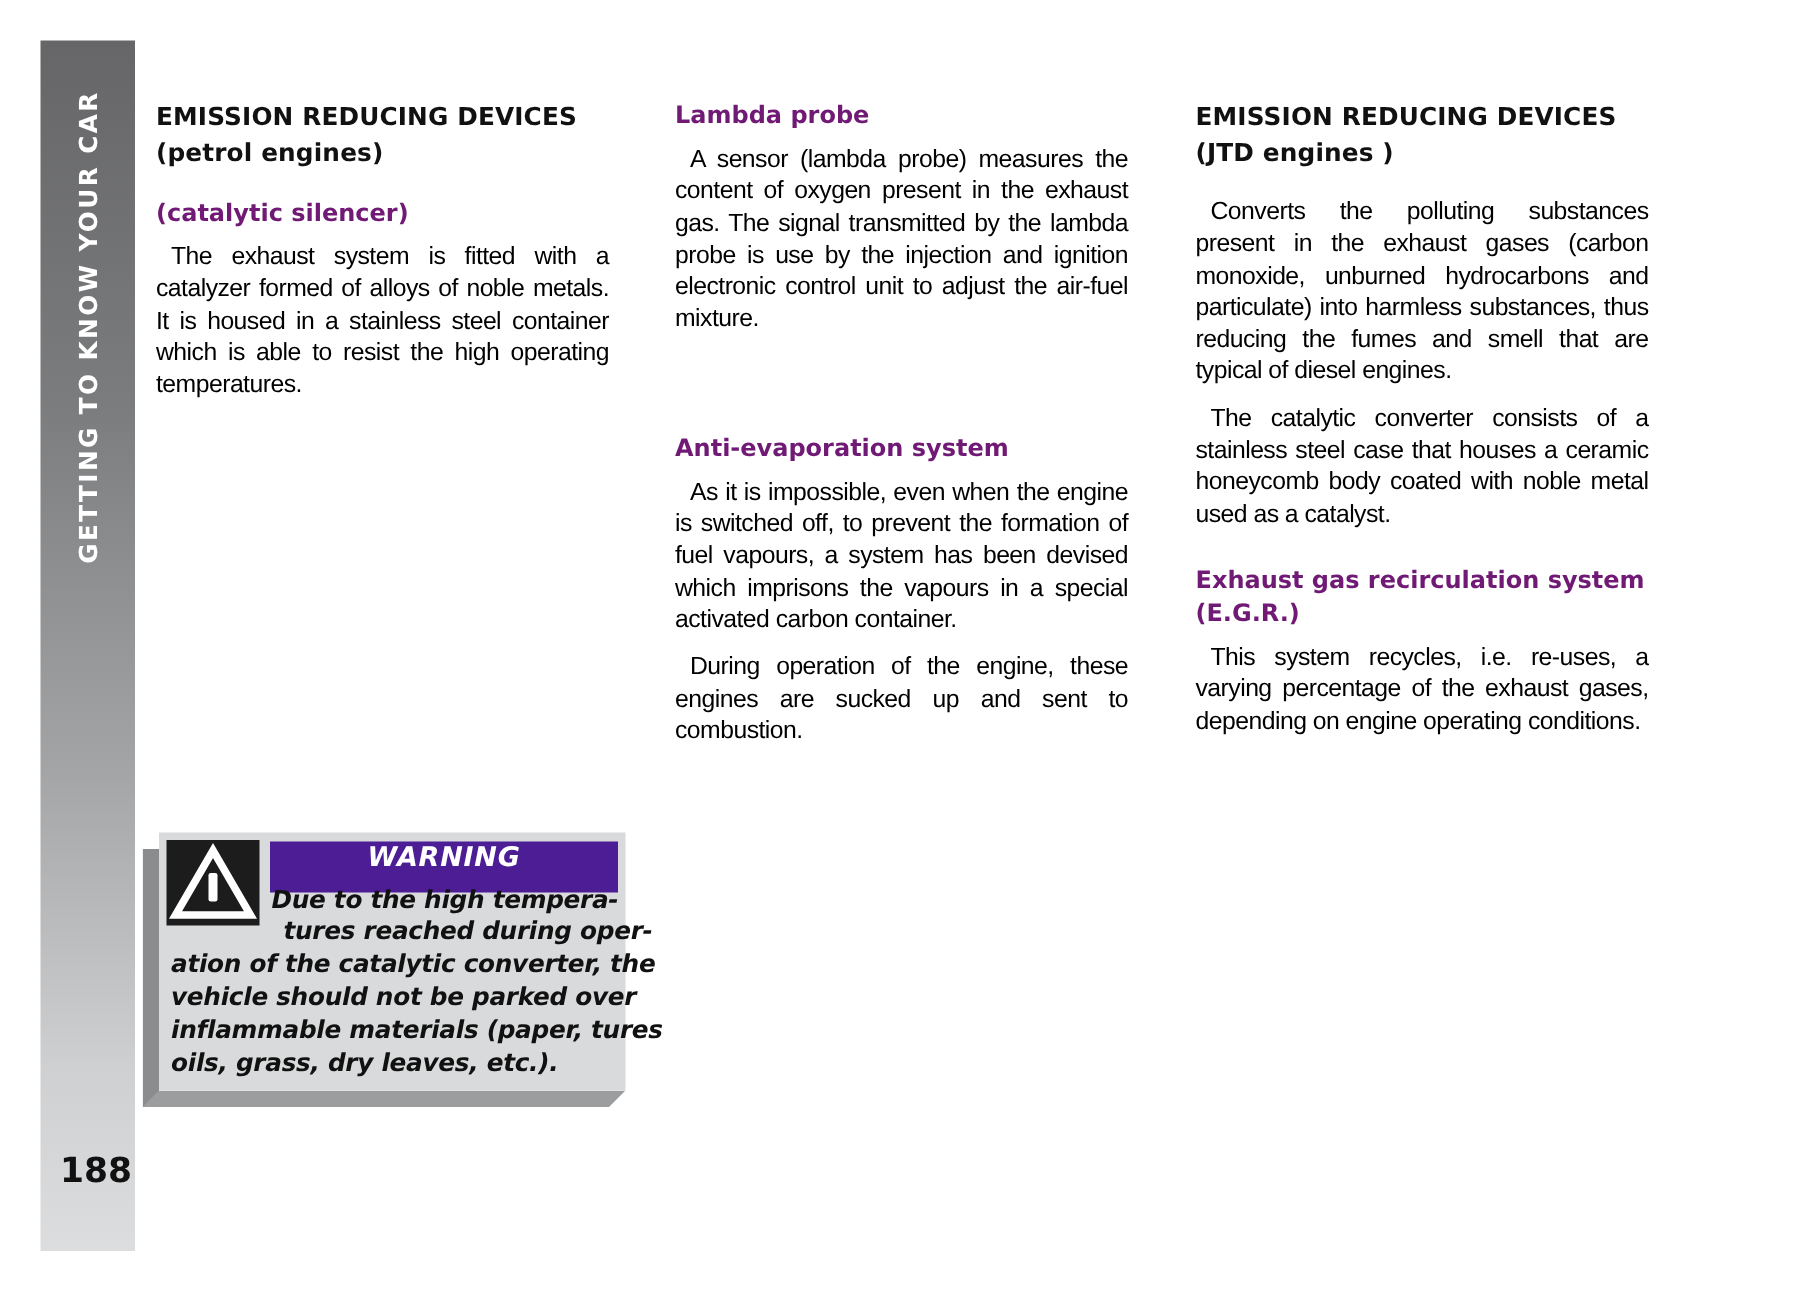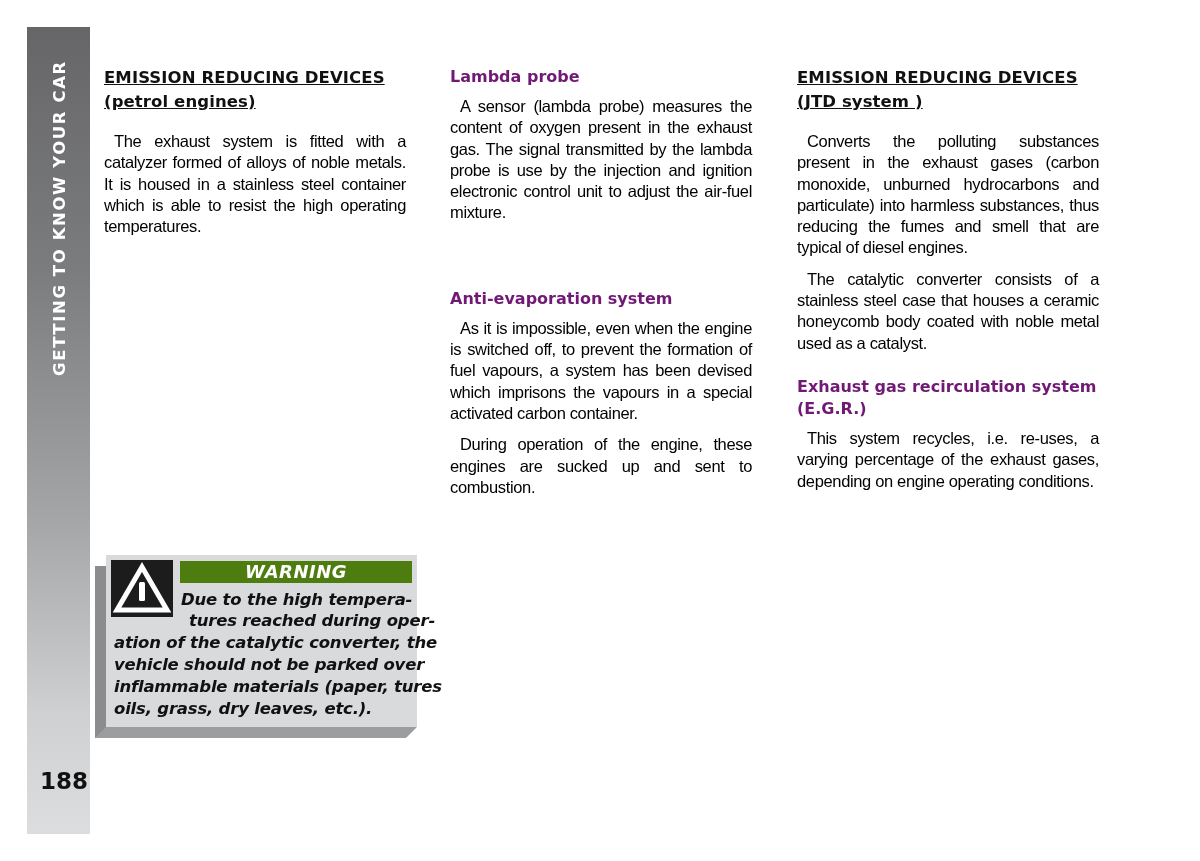--- a/index.html
+++ b/index.html
@@ -21,21 +21,21 @@
     .page-number {
       position: absolute; left: 40px; top: 768px; font-weight: bold; font-size: 23px; color: #111;
       font-family: "DejaVu Sans", sans-serif;
     }
     .col { position: absolute; top: 66px; width: 302px; }
     .col1 { left: 104px; }
     .col2 { left: 450px; }
     .col3 { left: 797px; }
     .h1 {
       font-family: "DejaVu Sans", sans-serif; font-weight: bold; font-size: 16.5px; line-height: 24px;
-      margin: 0 0 17px 0; color: #111; letter-spacing: 0.1px; text-decoration: underline;
+      margin: 0 0 17px 0; color: #111; letter-spacing: 0.1px;
     }
     .h2 {
       font-family: "DejaVu Sans", sans-serif; font-weight: bold; font-size: 16px; line-height: 22px;
       margin: 0 0 8px 0; color: #701a75;
     }
     .p {
       font-family: "Liberation Sans Narrow", "Liberation Sans", sans-serif; font-size: 16.5px; line-height: 21.3px;
       text-align: justify; text-indent: 10px; margin: 0 0 10px 0; color: #000000;
       letter-spacing: -0.35px; transform-origin: left top;
     }
@@ -53,21 +53,21 @@
       clip-path: polygon(0 0, 100% -11px, 100% 100%, 0 100%);
     }
     .warning .edge-bottom {
       position: absolute; left: 0; top: 172px; width: 322px; height: 11px; background: #9c9d9f;
       clip-path: polygon(0 100%, 11px 0, 100% 0, calc(100% - 11px) 100%);
     }
     .warn-icon-box {
       position: absolute; left: 111px; top: 560px; width: 62px; height: 57px; background: #1c1c1c;
     }
     .warn-header {
-      position: absolute; left: 180px; top: 561px; width: 232px; height: 22px; background: #4d7c0f;
+      position: absolute; left: 180px; top: 561px; width: 232px; height: 34px; background: #4c1d95;
       color: #fff; font-weight: bold; font-style: italic; font-size: 18px; text-align: center; line-height: 22px;
       font-family: "DejaVu Sans", sans-serif; letter-spacing: 0.5px;
     }
     .warn-text {
       position: absolute; font-family: "DejaVu Sans", sans-serif; font-weight: bold; font-style: italic;
       font-size: 16.5px; line-height: 21.5px; color: #111; white-space: nowrap; letter-spacing: -0.2px;
     }
   </style>
 </head>
 <body>
@@ -75,20 +75,21 @@
 <div class="sidebar"></div>
 <div class="sidebar-title">GETTING TO KNOW YOUR CAR</div>
 <div class="page-number">188</div>
 
 <div class="col col1">
   <div class="h1">
     <div>EMISSION REDUCING DEVICES</div>
     <div>(petrol engines)</div>
   </div>
   <div class="h2">
+    <div>(catalytic silencer)</div>
   </div>
   <p class="p">The exhaust system is fitted with a catalyzer formed of alloys of noble metals. It is housed in a stainless steel container which is able to resist the high operating temperatures.</p>
 </div>
 
 <div class="warning">
   <div class="face"></div>
   <div class="edge-left"></div>
   <div class="edge-bottom"></div>
 </div>
 <div class="warn-icon-box">
@@ -110,21 +111,21 @@
   <p class="p">A sensor (lambda probe) measures the content of oxygen present in the exhaust gas. The signal transmitted by the lambda probe is use by the injection and ignition electronic control unit to adjust the air-fuel mixture.</p>
   <div class="spacer-lg"></div>
   <div class="h2">Anti-evaporation system</div>
   <p class="p">As it is impossible, even when the engine is switched off, to prevent the formation of fuel vapours, a system has been devised which imprisons the vapours in a special activated carbon container.</p>
   <p class="p">During operation of the engine, these engines are sucked up and sent to combustion.</p>
 </div>
 
 <div class="col col3">
   <div class="h1">
     <div>EMISSION REDUCING DEVICES</div>
-    <div>(JTD system )</div>
+    <div>(JTD engines )</div>
   </div>
   <p class="p">Converts the polluting substances present in the exhaust gases (carbon monoxide, unburned hydrocarbons and particulate) into harmless substances, thus reducing the fumes and smell that are typical of diesel engines.</p>
   <p class="p">The catalytic converter consists of a stainless steel case that houses a ceramic honeycomb body coated with noble metal used as a catalyst.</p>
   <div class="spacer-md"></div>
   <div class="h2">
     <div>Exhaust gas recirculation system</div>
     <div>(E.G.R.)</div>
   </div>
   <p class="p">This system recycles, i.e. re-uses, a varying percentage of the exhaust gases, depending on engine operating conditions.</p>
 </div>

